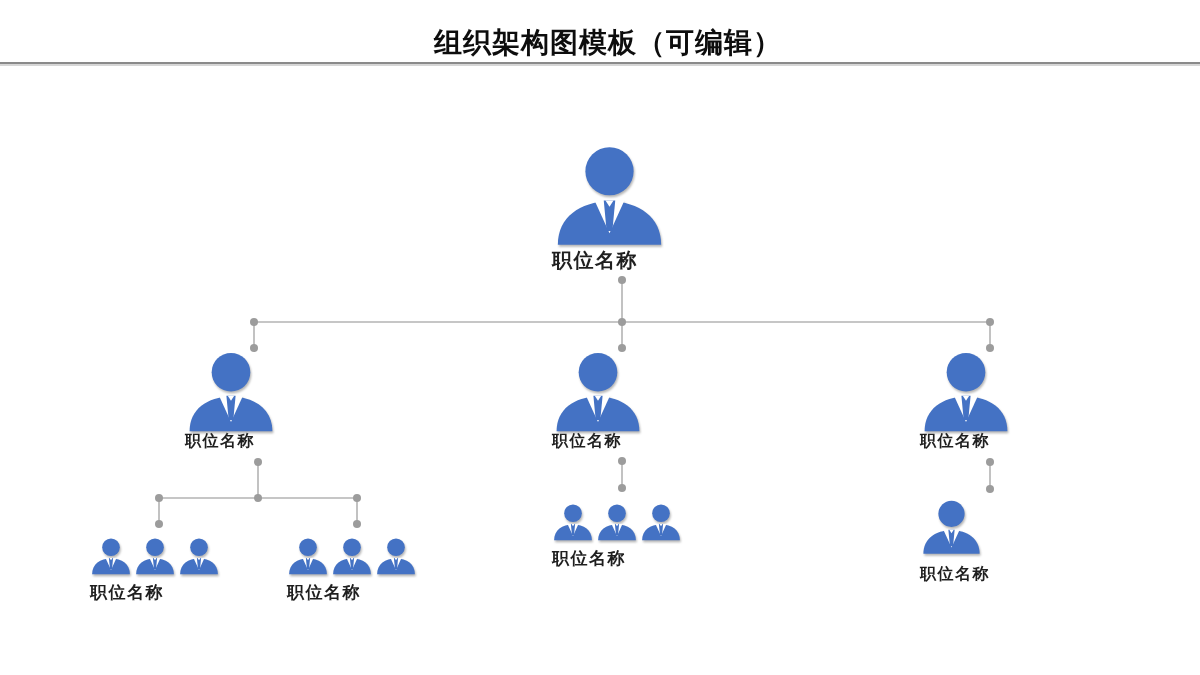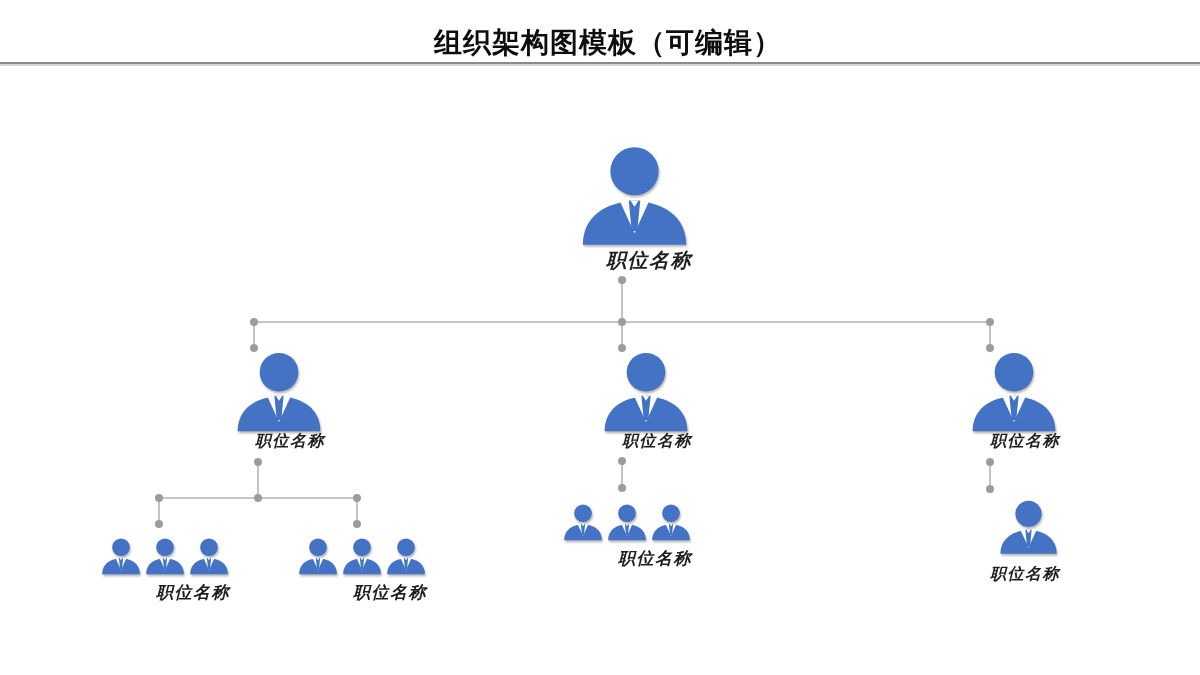--- a/index.html
+++ b/index.html
@@ -34,21 +34,21 @@
   }
 
   
   .connectors{position:absolute;inset:0;width:1200px;height:675px;pointer-events:none;}
   .connectors line{stroke:var(--connector-line);stroke-width:1.6;}
   .connectors circle{fill:var(--connector-dot);}
 
   
   .node{
     position:absolute;width:140px;
-    display:flex;flex-direction:column;align-items:flex-end;font-style:italic;
+    display:flex;flex-direction:column;align-items:flex-start;
   }
   .person{
     color:var(--person-blue);
     filter:drop-shadow(1.5px 2.5px 1px rgba(90,90,90,0.45));
     flex:none;
   }
   .node-label{
     font-weight:700;color:var(--label-black);
     letter-spacing:1.5px;white-space:nowrap;text-align:center;
   }

